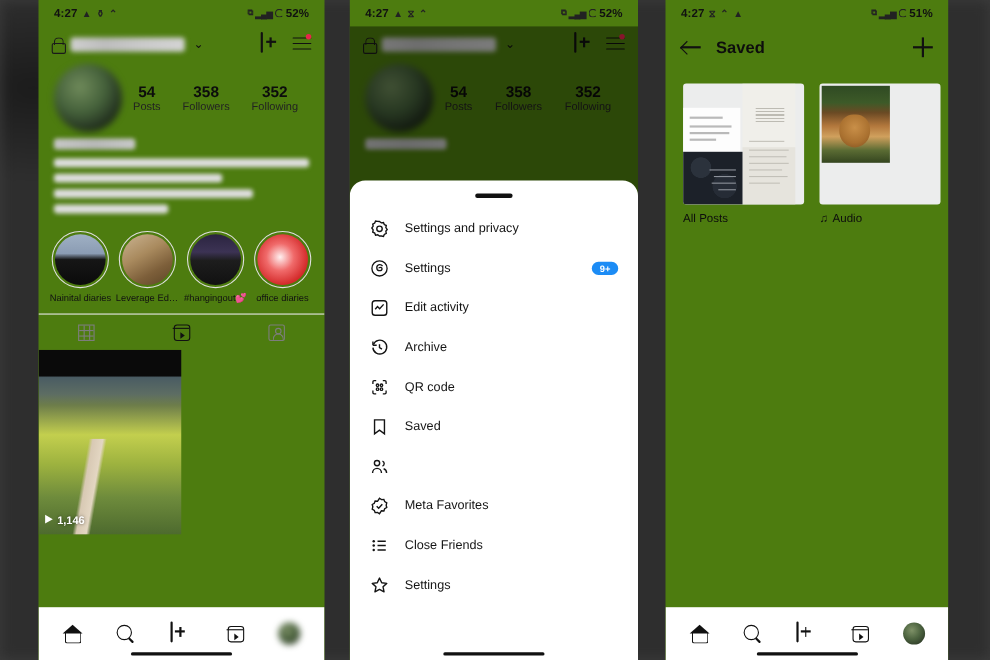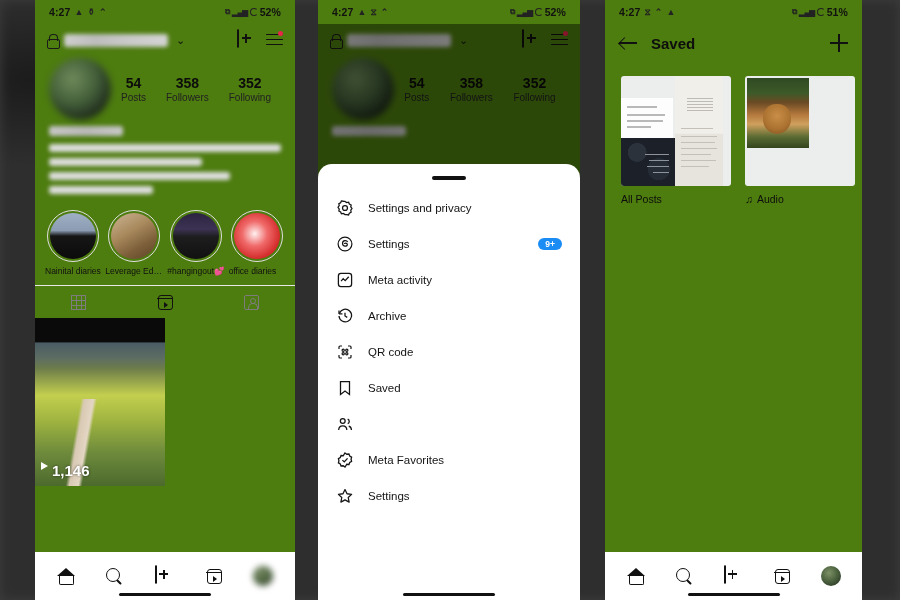--- a/index.html
+++ b/index.html
@@ -115,21 +115,21 @@
   .actions { display: flex; gap: 6px; padding: 8px 14px 0 14px; }
   .act-btn {
     background: #efefef; border-radius: 8px; height: 27px; flex: 1;
     display: flex; align-items: center; justify-content: center;
     font-size: 11px; font-weight: 600; color: #111;
   }
   .act-btn.sq { flex: none; width: 30px; font-size: 12px; }
 
   
   .highlights { display: flex; padding: 10px 10px 0 10px; gap: 4px; }
-  .hl { width: 58px; text-align: left; }
+  .hl { width: 58px; text-align: center; }
   .hl .ring {
     width: 52px; height: 52px; border-radius: 50%; margin: 0 auto;
     border: 1.4px solid #dfdfdf; padding: 2px; overflow: hidden;
   }
   .hl .img { width: 100%; height: 100%; border-radius: 50%; }
   .hl1 .img { background: linear-gradient(180deg,#9fb0c4 0%,#8b9cb3 38%,#161616 50%,#0b0b0b 100%); }
   .hl2 .img { background: linear-gradient(150deg,#cbb492 0%,#a98a5e 40%,#7d5f3a 70%,#5d4527 100%); }
   .hl3 .img { background: radial-gradient(circle at 45% 45%, #fff0f0 0%, #f06a6a 35%, #d42b2b 70%, #a81f1f 100%); }
   .hl4 .img { background: linear-gradient(180deg,#2b2440 0%,#3c3354 35%,#1d1d1d 52%,#111 100%); }
   .hl .cap {
@@ -195,21 +195,21 @@
   .p-b .dome {
     position:absolute; left:42%; top:24%; width:15%; height:16%;
     background:#cfd4d6; border-radius:50% 50% 30% 30%;
   }
   .p-b .bld {
     position:absolute; left:30%; top:37%; width:40%; height:16%;
     background:#b9bec0;
   }
   .views {
     position:absolute; left:6px; bottom:7px; display:flex; gap:4px;
-    color:#fff; font-size:15px; font-weight:600; text-shadow: 0 0 3px rgba(0,0,0,.6);
+    color:#fff; font-size:10px; font-weight:600; text-shadow: 0 0 3px rgba(0,0,0,.6);
   }
   .play-tri { width:0; height:0; border-left:7px solid #fff; border-top:4.5px solid transparent; border-bottom:4.5px solid transparent; }
 
   
   .botnav {
     position: absolute; left: 0; right: 0; bottom: 0; height: 48px;
     background: #fff; display: flex; align-items: center;
     justify-content: space-around; padding: 0 6px;
   }
   .nav-home { width:18px; height:17px; position:relative; }
@@ -512,21 +512,21 @@
             <span class="mi-label">Settings</span>
             <span class="badge">9+</span>
           </div>
           <div class="menu-item">
             <span class="mi-ico">
               <svg viewBox="0 0 24 24" fill="none" stroke="currentColor" stroke-width="1.7">
                 <rect x="3.2" y="3.2" width="17.6" height="17.6" rx="3.4"></rect>
                 <path d="M6.8 13.6l2.8-3.4 2.6 2.6 4.8-5.2"></path>
               </svg>
             </span>
-            <span class="mi-label">Meta activity</span>
+            <span class="mi-label">Edit activity</span>
           </div>
           <div class="menu-item">
             <span class="mi-ico">
               <svg viewBox="0 0 24 24" fill="none" stroke="currentColor" stroke-width="1.7">
                 <path d="M4 9.2V4.6M4 9.2h4.6"></path>
                 <path d="M4.6 8.2A8.4 8.4 0 1 1 4 12"></path>
                 <path d="M12 7.8V12l3 1.8"></path>
               </svg>
             </span>
             <span class="mi-label">Archive</span>
@@ -561,20 +561,31 @@
             </span>
           </div>
           <div class="menu-item">
             <span class="mi-ico">
               <svg viewBox="0 0 24 24" fill="none" stroke="currentColor" stroke-width="1.7">
                 <path d="M12 2.6l2.4 1.7 2.9-.3 1 2.7 2.5 1.5-.7 2.8.7 2.8-2.5 1.5-1 2.7-2.9-.3L12 21.4l-2.4-1.7-2.9.3-1-2.7-2.5-1.5.7-2.8-.7-2.8 2.5-1.5 1-2.7 2.9.3z"></path>
                 <path d="M8.6 12.2l2.4 2.4 4.4-4.8"></path>
               </svg>
             </span>
             <span class="mi-label">Meta Favorites</span>
+          </div>
+          <div class="menu-item">
+            <span class="mi-ico">
+              <svg viewBox="0 0 24 24" fill="none" stroke="currentColor" stroke-width="1.8">
+                <circle cx="5" cy="6.6" r="1.5" fill="currentColor" stroke="none"></circle>
+                <circle cx="5" cy="12" r="1.5" fill="currentColor" stroke="none"></circle>
+                <circle cx="5" cy="17.4" r="1.5" fill="currentColor" stroke="none"></circle>
+                <path d="M9.6 6.6h10M9.6 12h10M9.6 17.4h10"></path>
+              </svg>
+            </span>
+            <span class="mi-label">Close Friends</span>
           </div>
           <div class="menu-item">
             <span class="mi-ico">
               <svg viewBox="0 0 24 24" fill="none" stroke="currentColor" stroke-width="1.7" stroke-linejoin="round">
                 <path d="M12 3.4l2.7 5.6 6.1.8-4.5 4.2 1.2 6.1L12 17.2 6.5 20.1l1.2-6.1L3.2 9.8l6.1-.8z"></path>
               </svg>
             </span>
             <span class="mi-label">Settings</span>
           </div>
         </div>

